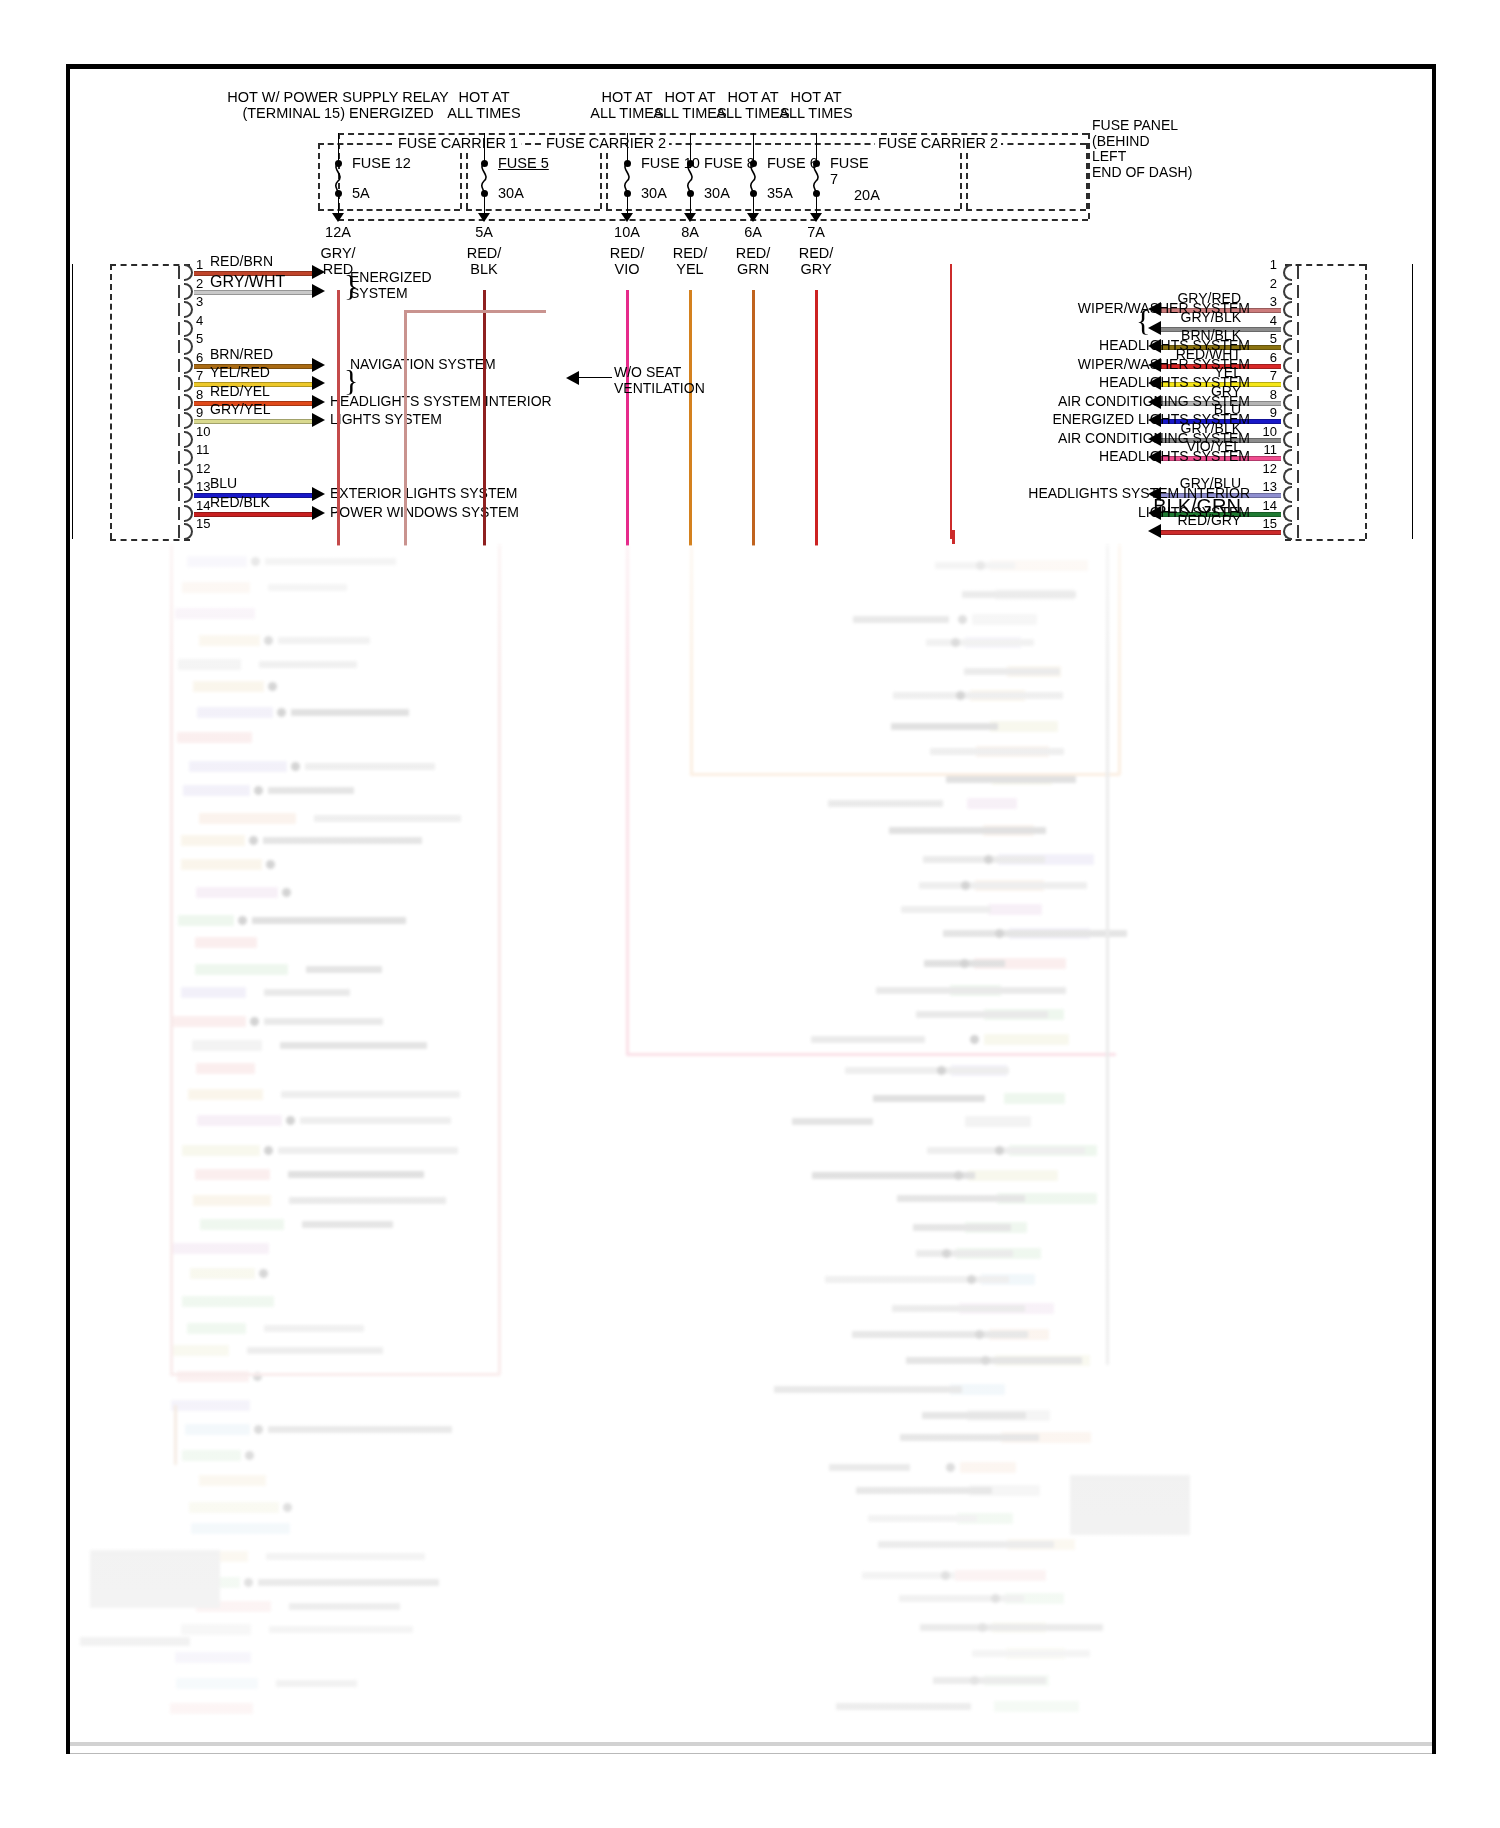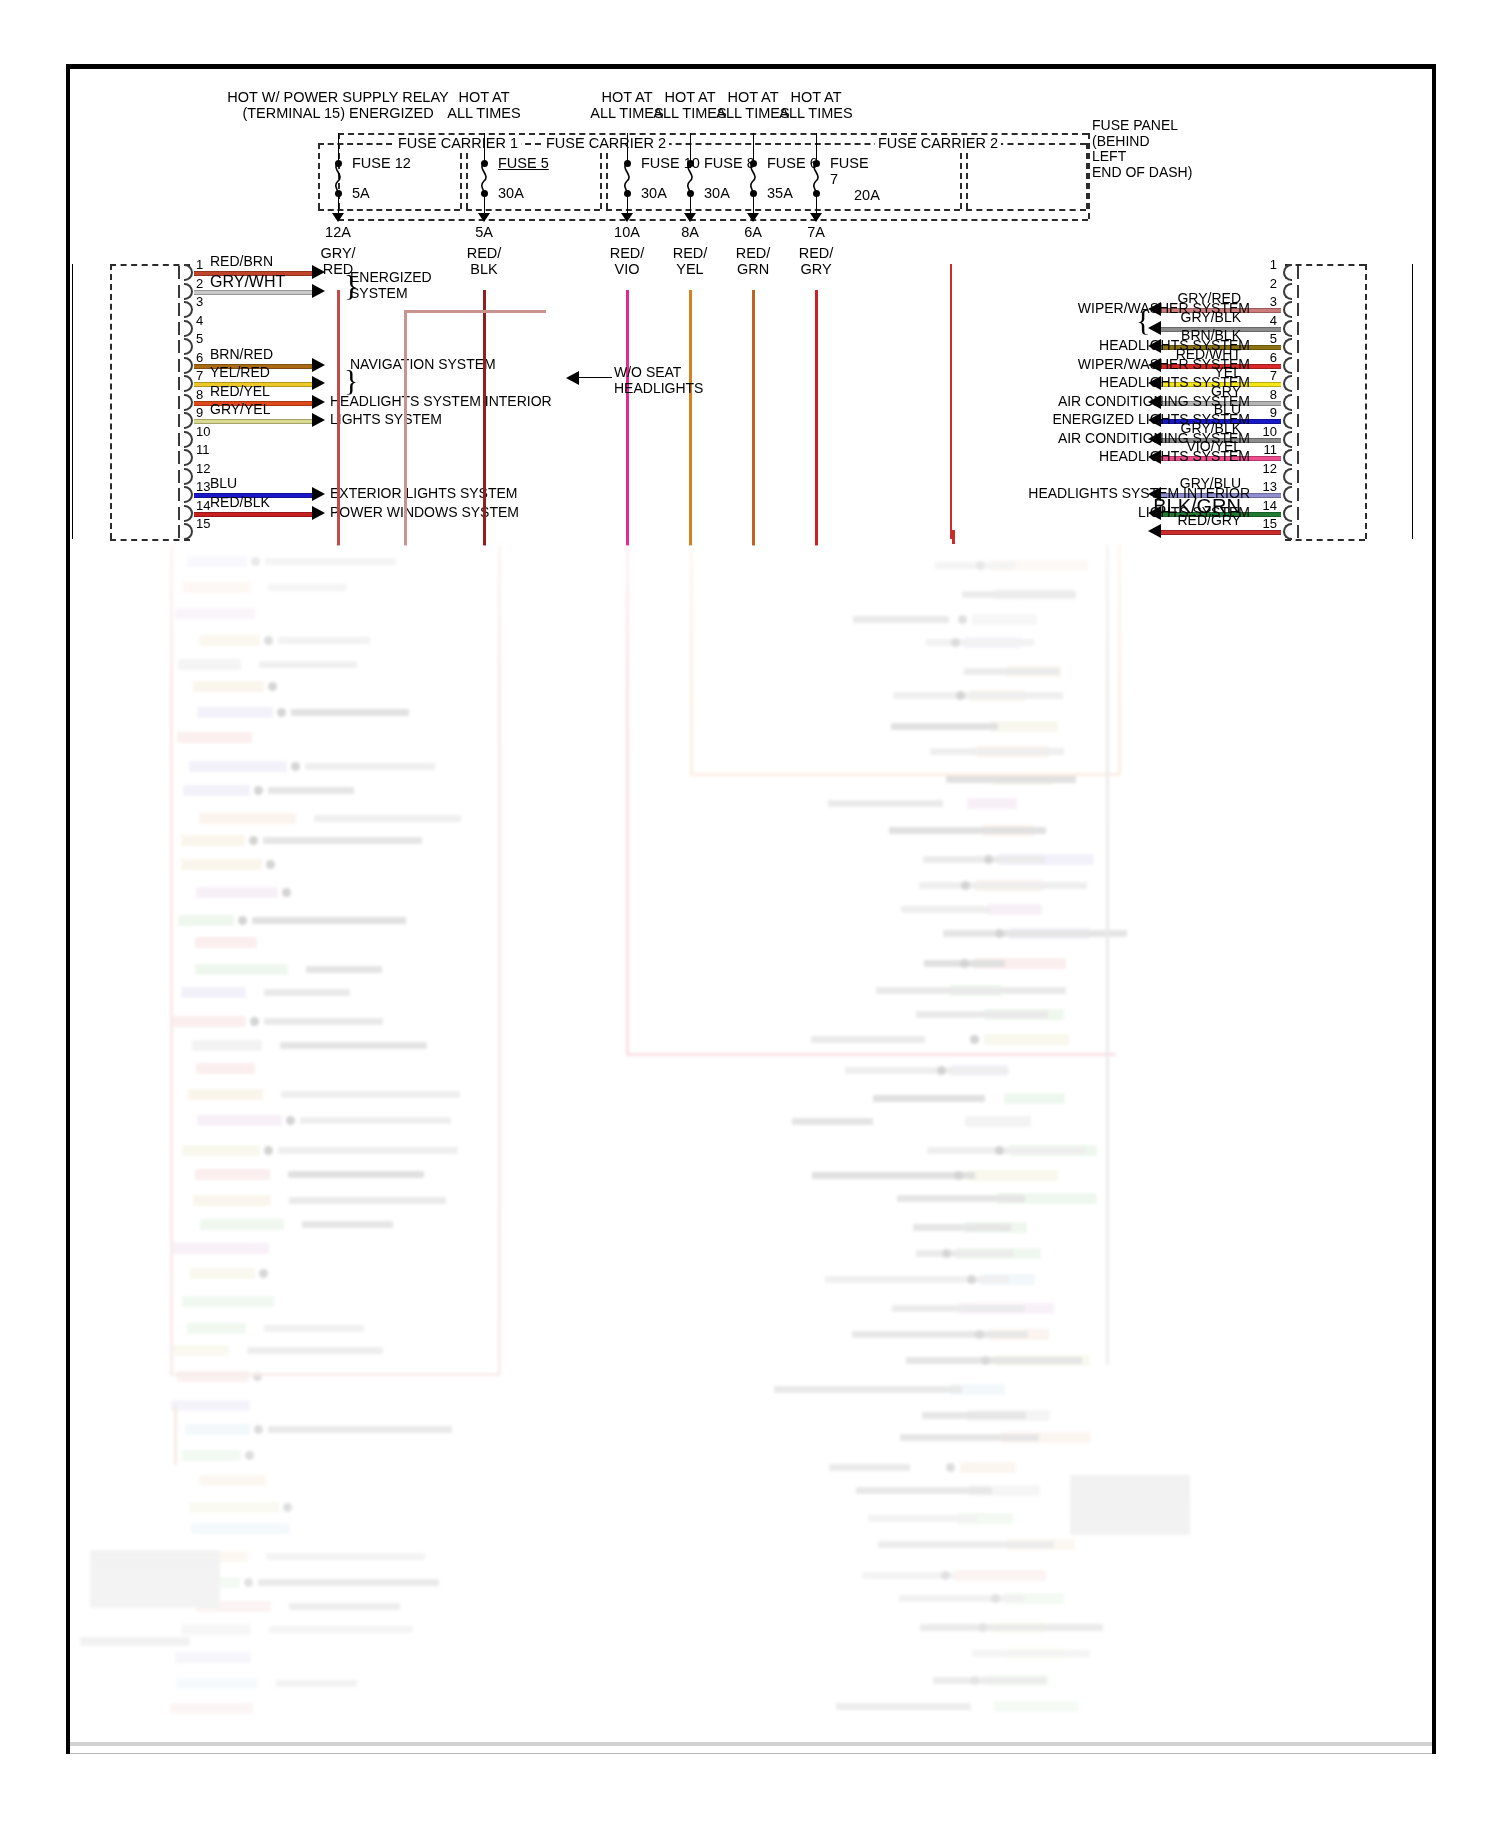--- a/index.html
+++ b/index.html
@@ -371,21 +371,21 @@
       <div class="wireV" style="left: 952px; top: 530px; height: 14px; background: rgb(204, 43, 43);"></div>
       <div class="" style="left: 950px; top: 264px; width: 2px; height: 275px; background: rgb(204, 43, 43); position: absolute;"></div>
     </div>
 
   <div class="txt" id="fuse-panel-label" style="left:1092px;top:118px;font-size:14px;">FUSE PANEL
 (BEHIND
 LEFT
 END OF DASH)</div>
 
   <div class="txt" id="note-wo-seat" style="left:614px;top:365px;font-size:14px;">W/O SEAT
-HEADLIGHTS</div>
+VENTILATION</div>
   <div class="hline" style="left:576px;top:377px;width:36px;"></div>
   <div class="arrowL" style="left:566px;top:371px;"></div>
 
   <div class="faded" id="faded-region">
       <div class="blk" style="left: 116.824px; top: 10.9425px; width: 60.1964px; height: 11px; background: rgb(214, 208, 238);"></div>
       <div class="blk" style="left: 195.02px; top: 12.9425px; width: 130.766px; height: 7px; background: rgb(185, 185, 185);"></div>
       <div class="blk" style="left: 181.02px; top: 11.9425px; width: 9px; height: 9px; border-radius: 50%; background: rgb(110, 110, 110);"></div>
       <div class="blk" style="left: 112.325px; top: 37.0365px; width: 67.7998px; height: 11px; background: rgb(242, 216, 196);"></div>
       <div class="blk" style="left: 198.124px; top: 39.0365px; width: 79.1898px; height: 7px; background: rgb(201, 201, 201);"></div>
       <div class="blk" style="left: 104.739px; top: 63.0318px; width: 80.218px; height: 11px; background: rgb(231, 207, 231);"></div>

